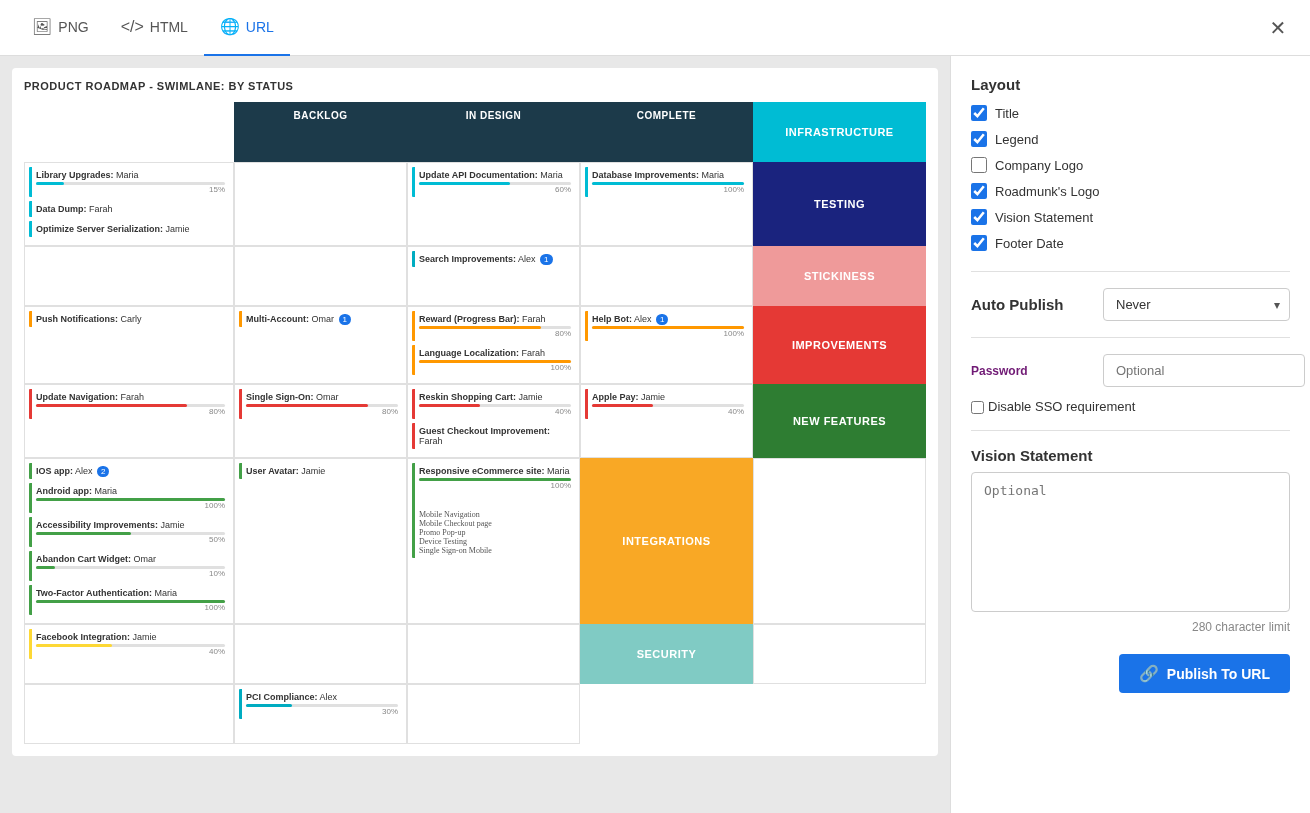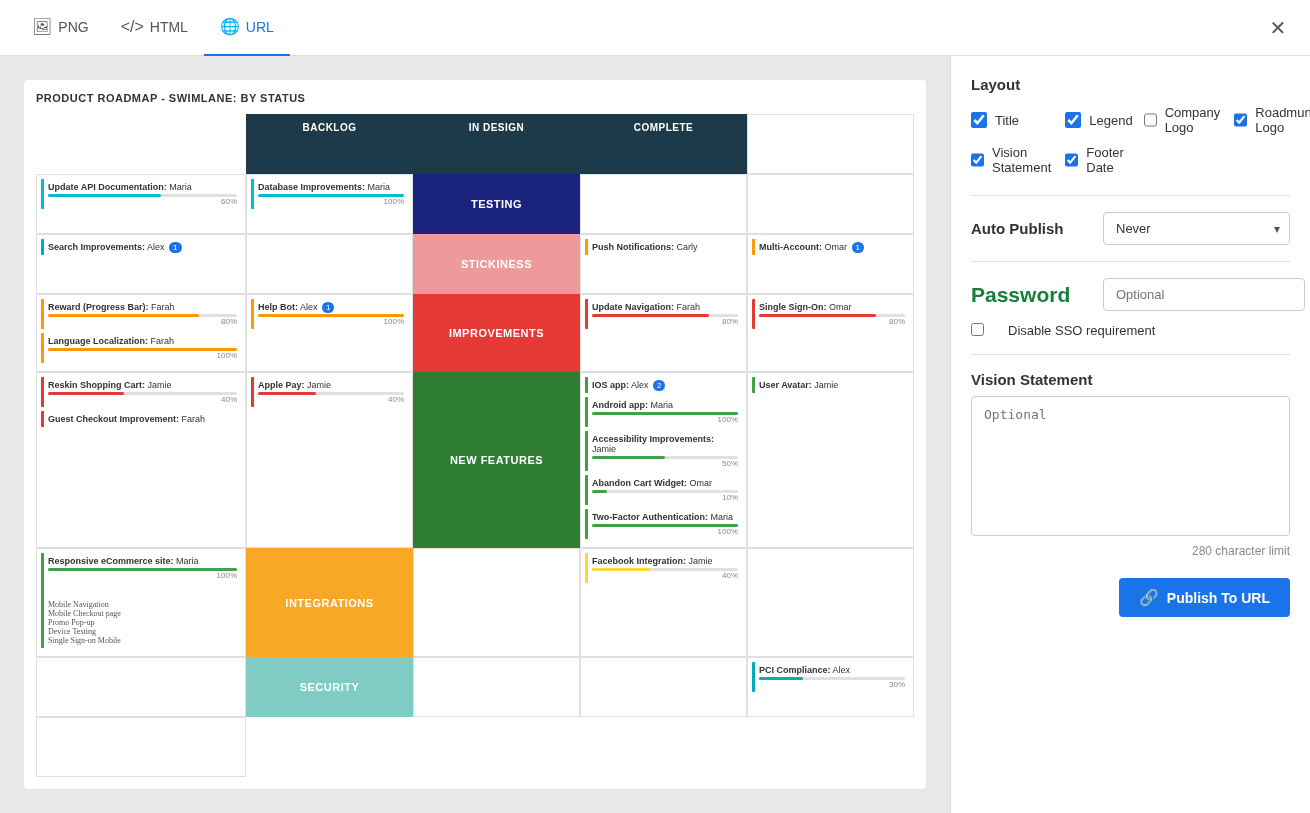--- a/index.html
+++ b/index.html
@@ -21,21 +21,21 @@
       margin-left: auto; background: none; border: none; cursor: pointer;
       font-size: 20px; color: #555; width: 32px; height: 32px; display: flex;
       align-items: center; justify-content: center; border-radius: 4px;
     }
 
     
     .main-content { display: flex; flex: 1; overflow: hidden; }
 
     
     .roadmap-area {
-      flex: 1; padding: 24px; overflow: auto; background: #e8e8e8;
+      flex: 1; padding: 12px; overflow: auto; background: #e8e8e8;
     }
     .roadmap-container {
       background: #fff; border-radius: 4px; padding: 12px; min-width: 820px;
     }
     .roadmap-title {
       font-size: 11px; font-weight: 600; color: #333; margin-bottom: 10px; letter-spacing: 0.5px;
     }
 
     
     .rm-grid { display: grid; grid-template-columns: 210px 1fr 1fr 1fr 1fr; font-size: 10px; }
@@ -79,21 +79,21 @@
     .card.yellow { border-left-color: #fdd835; }
 
     
     .right-panel {
       width: 360px; background: #fff; border-left: 1px solid #ddd;
       padding: 20px; overflow-y: auto; flex-shrink: 0;
     }
     .panel-section { margin-bottom: 20px; }
     .panel-label { font-size: 15px; font-weight: 600; color: #333; margin-bottom: 12px; }
     .layout-grid {
-      display: grid; grid-template-columns: 1fr 1fr 1fr 1fr; gap: 10px 11px;
+      display: grid; grid-template-columns: 1fr; gap: 10px 11px;
     }
     .checkbox-row {
       display: flex; align-items: center; gap: 8px; font-size: 13px; color: #333;
     }
     .checkbox-row input[type="checkbox"] { width: 16px; height: 16px; cursor: pointer; accent-color: #1a73e8; }
     .inline-row {
       display: flex; align-items: center; gap: 12px; margin-bottom: 16px;
     }
     .inline-label { font-size: 15px; font-weight: 600; color: #333; min-width: 120px; }
     .select-wrapper {
@@ -105,27 +105,27 @@
       cursor: pointer; background: #fff;
     }
     .select-arrow {
       position: absolute; right: 10px; top: 50%; transform: translateY(-50%);
       pointer-events: none; font-size: 12px; color: #555;
     }
     .divider { border: none; border-top: 1px solid #e0e0e0; margin: 16px 0; }
     .password-row {
       display: flex; align-items: center; gap: 12px; margin-bottom: 12px;
     }
-    .password-label { font-size: 21px; font-weight: 600; color: #15803d; min-width: 120px; }
+    .password-label { font-size: 12px; font-weight: 600; color: #701a75; min-width: 120px; }
     .password-input {
       flex: 1; padding: 8px 12px; border: 1px solid #ccc; border-radius: 4px;
       font-size: 13px; color: #aaa;
     }
     .sso-row {
-      display: flex; align-items: flex-start; gap: 24px; margin-bottom: 16px; font-size: 13px; color: #333;
+      display: flex; align-items: flex-end; gap: 4px; margin-bottom: 16px; font-size: 13px; color: #333;
     }
     .vision-label { font-size: 15px; font-weight: 600; color: #333; margin-bottom: 8px; }
     .vision-textarea {
       width: 100%; height: 140px; padding: 10px 12px; border: 1px solid #ccc;
       border-radius: 4px; font-size: 13px; color: #aaa; resize: none;
     }
     .char-limit { font-size: 12px; color: #888; text-align: right; margin-top: 4px; }
     .publish-btn {
       display: flex; align-items: center; gap: 8px; background: #1a73e8;
       color: #fff; border: none; border-radius: 4px; padding: 10px 20px;
@@ -164,20 +164,28 @@
     <div class="roadmap-container">
       <div class="roadmap-title">PRODUCT ROADMAP - SWIMLANE: BY STATUS</div>
 
       <div class="rm-grid">
 
         <div class="header-spacer"></div>
         <div class="col-header col-backlog">BACKLOG</div>
         <div class="col-header col-in-design">IN DESIGN</div>
         <div class="col-header col-complete">COMPLETE</div>
 
+        <div class="swim-label-cell swim-infrastructure">INFRASTRUCTURE</div>
+        <div class="swim-cell">
+          <div class="card cyan"><span class="card-title">Library Upgrades:</span> Maria<div class="progress-bar-bg">
+                <div class="progress-bar-fill" style="width:15%;background:#00bcd4"></div>
+              </div><div class="progress-label">15%</div></div>
+          <div class="card cyan"><span class="card-title">Data Dump:</span> Farah</div>
+          <div class="card cyan"><span class="card-title">Optimize Server Serialization:</span> Jamie</div>
+        </div>
         <div class="swim-cell"></div>
         <div class="swim-cell">
           <div class="card cyan"><span class="card-title">Update API Documentation:</span> Maria<div class="progress-bar-bg">
                 <div class="progress-bar-fill" style="width:60%;background:#00bcd4"></div>
               </div><div class="progress-label">60%</div></div>
         </div>
         <div class="swim-cell">
           <div class="card cyan"><span class="card-title">Database Improvements:</span> Maria<div class="progress-bar-bg">
                 <div class="progress-bar-fill" style="width:100%;background:#00bcd4"></div>
               </div><div class="progress-label">100%</div></div>

